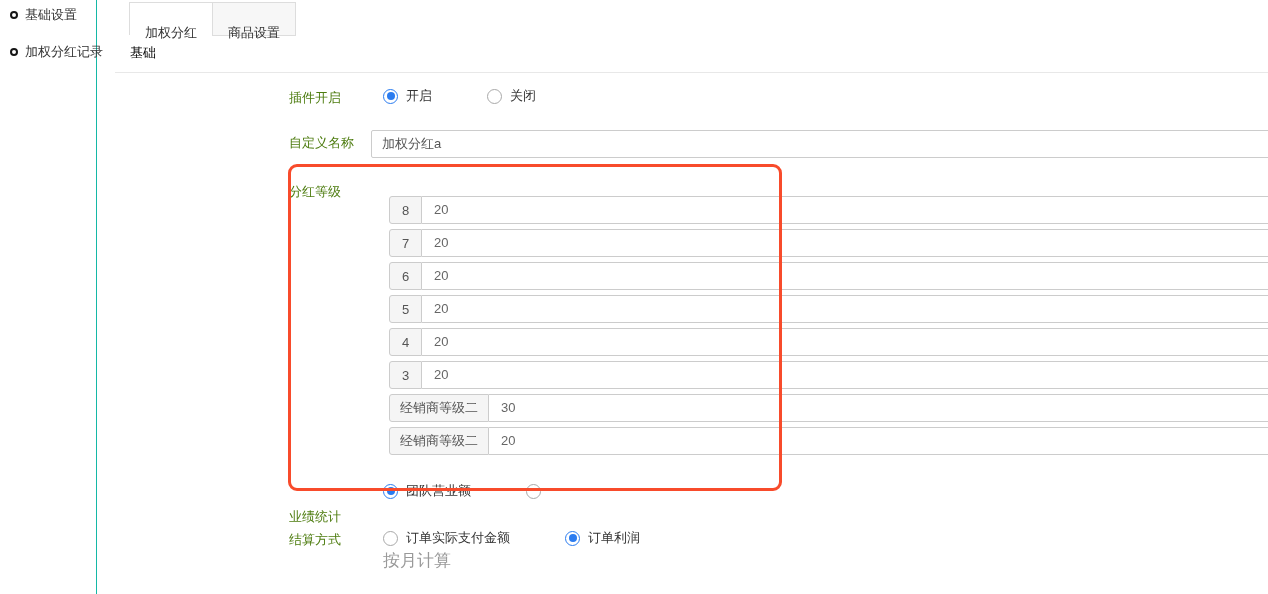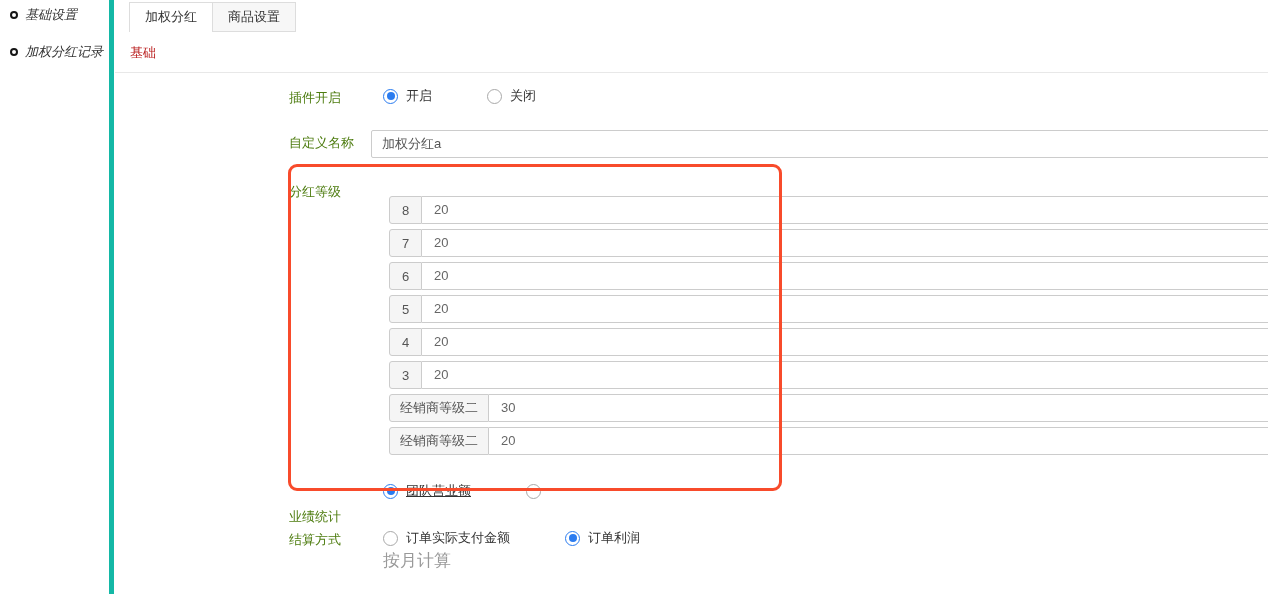--- a/index.html
+++ b/index.html
@@ -1,31 +1,31 @@
 <!DOCTYPE html>
 <html><head>
 <meta charset="utf-8">
 <style>
   * { margin:0; padding:0; box-sizing:border-box; }
   html,body { width:1268px; height:594px; background:#fff; overflow:hidden;
     font-family:"Liberation Sans","DejaVu Sans",sans-serif; font-size:13px; color:#333; }
   .page { position:relative; width:1268px; height:594px; }
 
   
-  .sidebar { position:absolute; left:0; top:0; width:114px; height:594px; border-right:5px solid #14b8a6; background:#fff;font-style:italic; }
+  .sidebar { position:absolute; left:0; top:0; width:97px; height:594px; border-right:1px solid #14b8a6; background:#fff; }
   .side-item { position:absolute; left:10px; display:flex; align-items:center; gap:7px; height:20px; cursor:pointer; white-space:nowrap; }
   .side-item .circle { width:8px; height:8px; border:2px solid #161616; border-radius:50%; flex:0 0 auto; }
 
   
   .tabs { position:absolute; left:129px; top:2px; display:flex; }
-  .tab { height:30px; line-height:28px; padding:0 15px; border:1px solid #ddd; background:#f7f7f7; cursor:pointer; white-space:nowrap; }
+  .tab { height:30px; line-height:28px; padding:16px 15px; border:1px solid #ddd; background:#f7f7f7; cursor:pointer; white-space:nowrap; }
   .tab.active { background:#fff; border-bottom:none; }
   .tab + .tab { margin-left:-1px; }
 
-  .section-title { position:absolute; left:130px; top:44px; color:#b91c1c; }
+  .section-title { position:absolute; left:130px; top:44px; color:#000000; }
   .divider { position:absolute; left:115px; right:0; top:72px; height:1px; background:#e8e8e8; }
 
   
   .flabel { position:absolute; left:289px; width:72px; text-align:left; color:#4d7c0f; white-space:nowrap; }
 
   
   .opt { display:inline-flex; align-items:center; gap:8px; margin-right:7px; cursor:pointer; }
   .radio { width:15px; height:15px; border:1.5px solid #a9a9a9; border-radius:50%; position:relative; background:#fff; flex:0 0 auto; }
   .radio.checked { border-color:#2b7cf0; }
   .radio.checked::after { content:""; position:absolute; left:2.5px; top:2.5px; right:2.5px; bottom:2.5px; background:#2b7cf0; border-radius:50%; }
@@ -114,21 +114,21 @@
       <span class="lv-addon">经销商等级二</span>
       <span class="lv-value">30</span>
     </div>
     <div class="lv-row">
       <span class="lv-addon">经销商等级二</span>
       <span class="lv-value">20</span>
     </div>
   </div>
 
   <div class="flabel" style="top:508px;">业绩统计</div>
-  <div class="radio-group" style="top:482px;text-decoration:underline;">
+  <div class="radio-group" style="top:482px;">
     <span class="opt">
       <span class="radio checked"></span>
       <span>团队营业额</span>
     </span>
     <span class="opt">
       <span class="radio"></span>
     </span>
   </div>
 
   <div class="flabel" style="top:531px;">结算方式</div>

